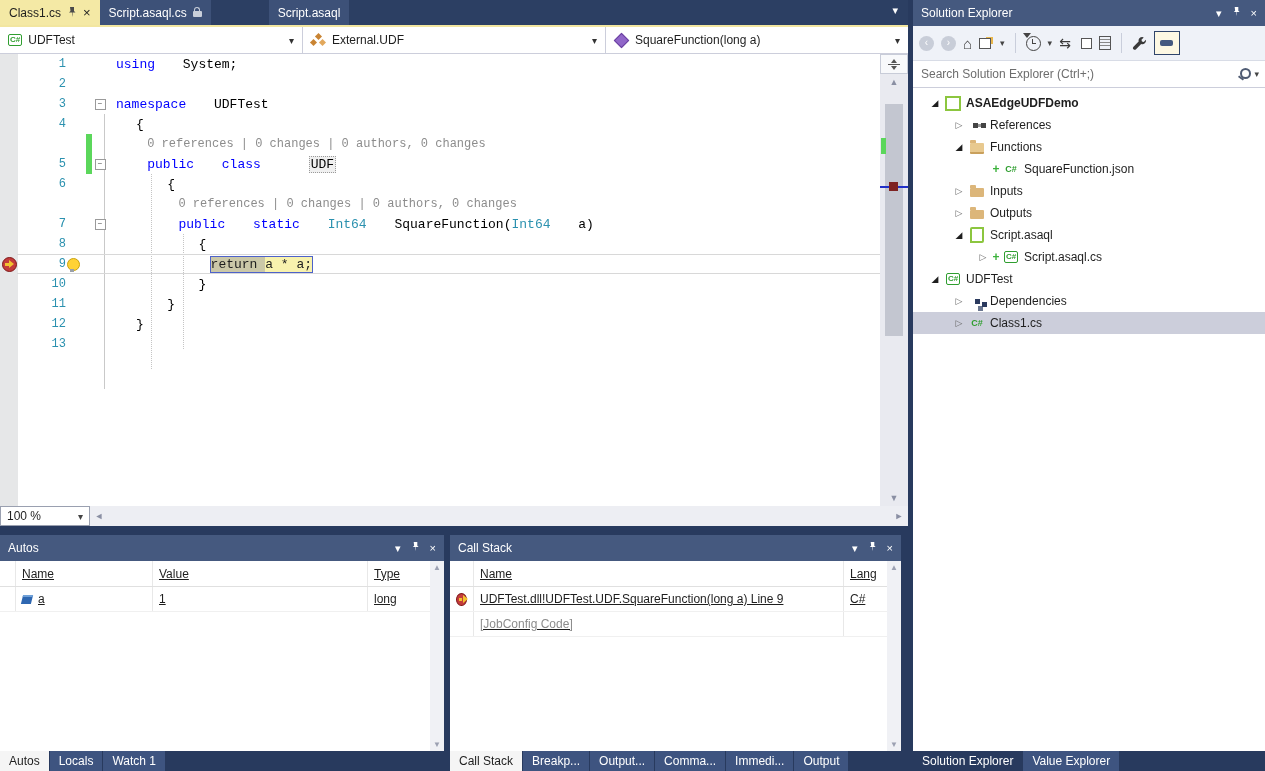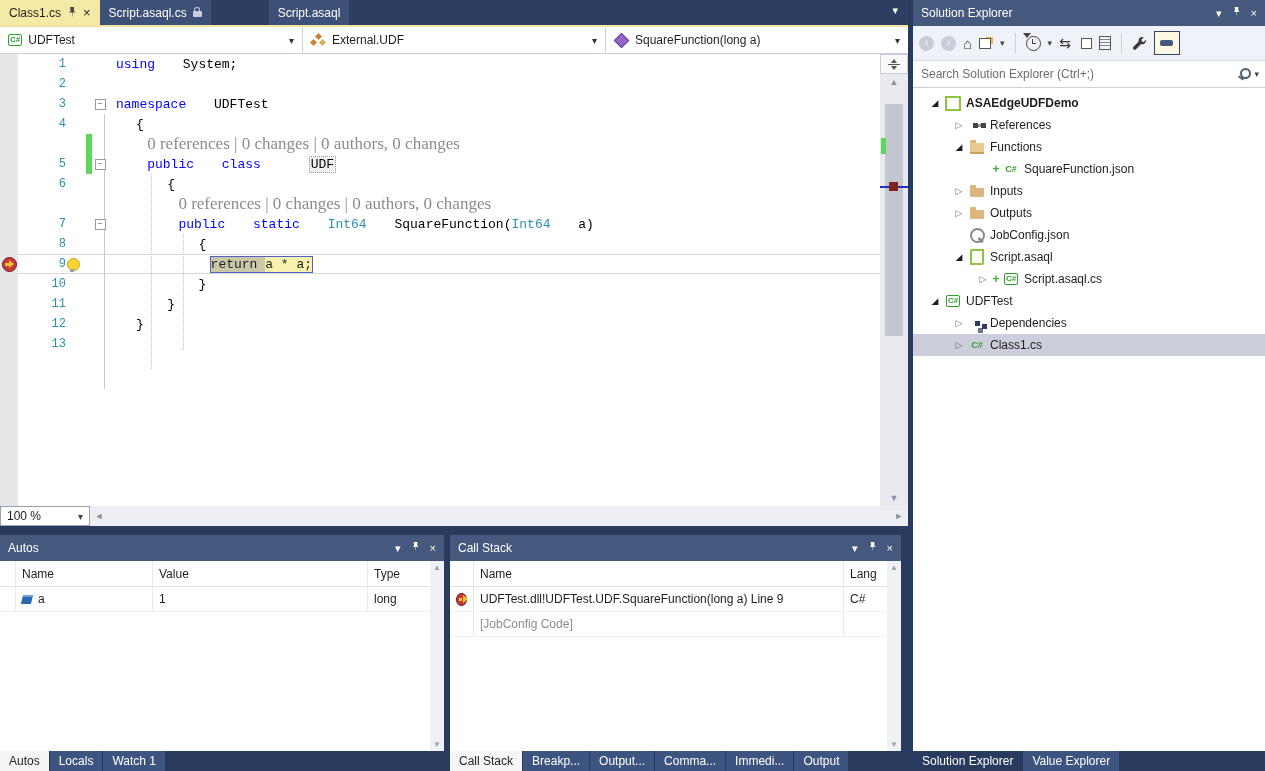--- a/index.html
+++ b/index.html
@@ -49,21 +49,21 @@
   .c-num{width:48px;text-align:right;color:#2B91AF;font-family:"Liberation Mono",monospace;font-size:12px;}
   .c-aux{width:14px;display:flex;justify-content:center;}
   .c-chg{width:6px;height:20px;margin-left:6px;}
   .c-chg.on{background:#5BD75B;}
   .c-out{width:16px;display:flex;justify-content:center;z-index:2;}
   .cbox{width:9px;height:9px;border:1px solid #9a9a9a;background:#fff;color:#555;
     font-size:8px;line-height:7px;text-align:center;}
   .c-code{font-family:"Liberation Mono",monospace;font-size:13px;white-space:pre;z-index:1;}
   .tok-k{color:#0000FF;} .tok-t{color:#2B91AF;} .tok-p{color:#000;margin-left:20px;}
   .tok-box{border:1px dotted #9a9a9a;background:#F0F0F0;padding:0 1px;}
-  .codelens{font-family:Liberation Serif, serif;font-size:17px;color:#8C8C8C;}
+  .codelens{font-family:Liberation Mono, monospace;font-size:12px;color:#8C8C8C;}
   .crow.current::after{content:"";position:absolute;left:17px;right:0;top:0;bottom:0;
     border-top:1px solid #D8D8D8;border-bottom:1px solid #D8D8D8;pointer-events:none;}
   .stmt{display:inline-block;border:1px solid #4D62C9;}
   .s-sel{background:#CBC8A8;} .s-cur{background:#F8F2AE;}
   .bp{width:13px;height:13px;border-radius:50%;background:#C33B3B;border:1px solid #7E1616;position:relative;}
   .bp::before{content:"";position:absolute;left:2px;top:5px;width:4px;height:3px;background:#F2C230;}
   .bp::after{content:"";position:absolute;left:6px;top:2.5px;width:0;height:0;
     border-top:4px solid transparent;border-bottom:4px solid transparent;border-left:5px solid #F2C230;}
   .bp.small{width:11px;height:11px;}
   .bp.small::before{top:4px;width:3px;} .bp.small::after{top:1.5px;}
@@ -88,21 +88,21 @@
     padding:0 6px;gap:6px;margin:0;}
   .zoom-combo .arrow{margin-left:auto;font-size:10px;color:#444;}
   .harrow{width:18px;display:flex;align-items:center;justify-content:center;color:#8A8FA3;font-size:9px;}
   .htrack{flex:1;}
   
   .panel{position:absolute;display:flex;flex-direction:column;background:#fff;}
   .ptitle{height:26px;background:#45597F;color:#fff;display:flex;align-items:center;
     padding:0 8px;gap:10px;flex:none;}
   .ptitle .sp{flex:1;}
   .ptitle .t-ico{color:#fff;font-size:11px;line-height:1;}
-  .pbody{flex:1;position:relative;background:#fff;overflow:hidden;}
+  .pbody{flex:1;position:relative;background:#fff;overflow:hidden;text-decoration:underline;}
   .grid-head{display:grid;height:25px;border-bottom:1px solid #E0E0E0;align-items:center;font-size:12px;color:#1e1e1e;}
   .grid-row{display:grid;height:24px;align-items:center;border-bottom:1px solid #F0F0F0;}
   .gc{padding:0 6px;border-right:1px solid #E8E8E8;height:100%;display:flex;align-items:center;gap:6px;overflow:hidden;white-space:nowrap;}
   .gc:last-child{border-right:none;}
   .autos-cols{grid-template-columns:16px 137px 215px 1fr;}
   .cs-cols{grid-template-columns:24px 370px 1fr;}
   .var-ico{width:10px;height:7px;background:#2E67B1;border-top:2px solid #6FA0D8;transform:skewX(-14deg);}
   .ext-code{color:#8C8C8C;}
   .mini-scroll{position:absolute;right:0;top:0;bottom:0;width:14px;background:#F0F1F5;
     display:flex;flex-direction:column;justify-content:space-between;align-items:center;padding:2px 0;}
@@ -547,27 +547,20 @@
         <span class="tlabel">Inputs</span>
       </div>
       <div class="trow" style="padding-left: 38px;">
         <span class="exp hollow">▷</span>
         <span class="ticon">
           <span class="ico-folder"></span>
         </span>
         <span class="tlabel">Outputs</span>
       </div>
       <div class="trow" style="padding-left: 38px;">
-        <span class="exp"></span>
-        <span class="ticon">
-          <span class="ico-jobconfig"></span>
-        </span>
-        <span class="tlabel">JobConfig.json</span>
-      </div>
-      <div class="trow" style="padding-left: 38px;">
         <span class="exp">◢</span>
         <span class="ticon">
           <span class="ico-asaql"></span>
         </span>
         <span class="tlabel">Script.asaql</span>
       </div>
       <div class="trow" style="padding-left: 62px;">
         <span class="exp hollow">▷</span>
         <span class="plus">+</span>
         <span class="ticon">

